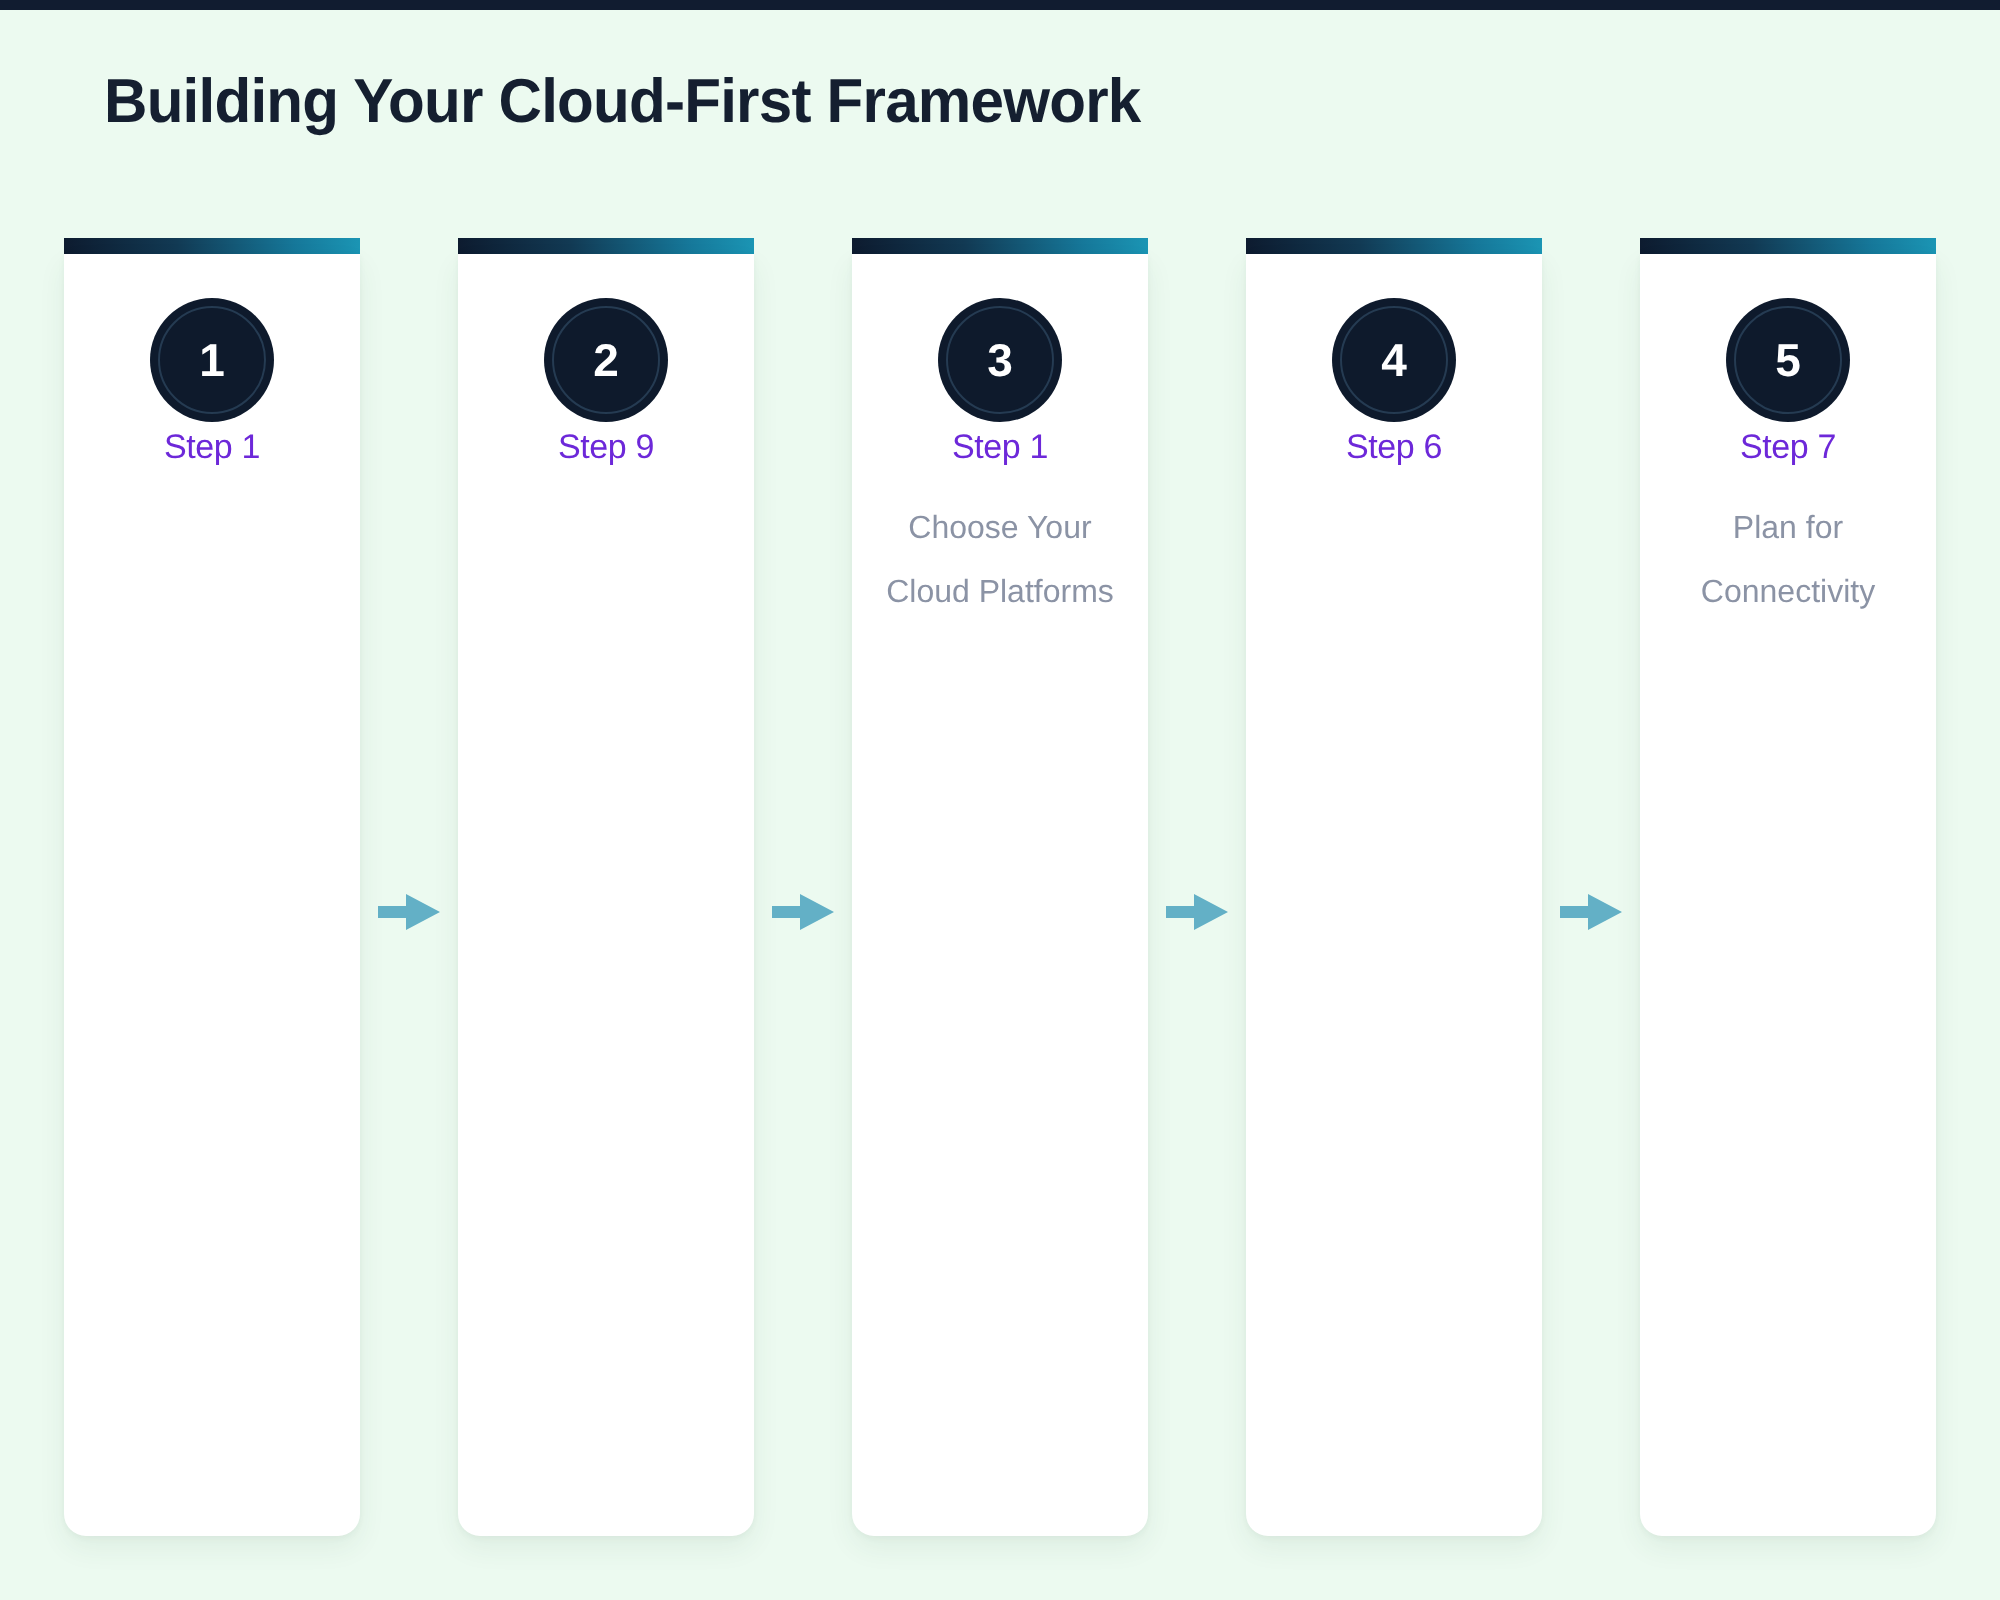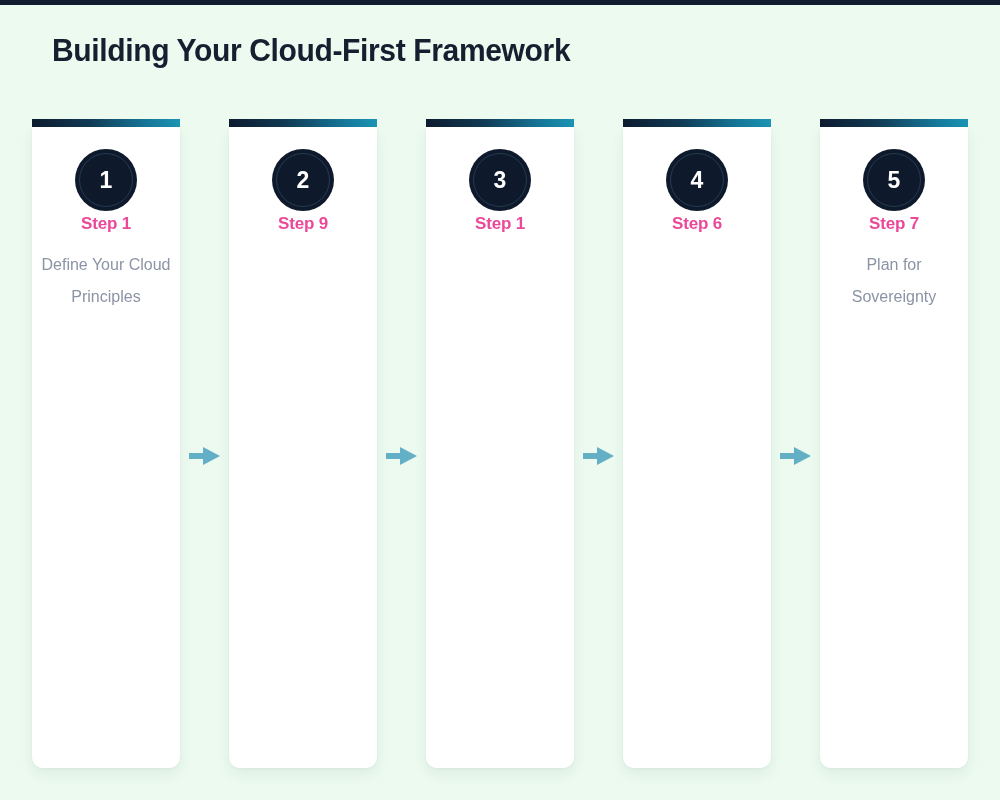--- a/index.html
+++ b/index.html
@@ -97,22 +97,22 @@
     font-weight: bold;
     z-index: 2;
   }
   .step-label {
     position: absolute;
     top: 87px;
     left: 0;
     width: 148px;
     text-align: center;
     font-size: 17px;
-    font-weight: bold;
-    color: #ec4899;
+    font-weight: normal;
+    color: #6d28d9;
     letter-spacing: -0.2px;
   }
   .step-desc {
     position: absolute;
     top: 122px;
     left: 8px;
     width: 132px;
     text-align: center;
     font-size: 16px;
     line-height: 32px;
@@ -138,21 +138,20 @@
 
 <div id="steps">
 
   <div class="step-card" style="left:0px;">
     <div class="accent-bar"></div>
     <div class="card-body">
       <div class="step-circle">
         <div class="step-number">1</div>
       </div>
       <div class="step-label">Step 1</div>
-      <div class="step-desc">Define Your Cloud Principles</div>
     </div>
   </div>
 
   <div class="arrow" style="left:157px;">
     <svg width="32" height="22" viewBox="0 0 32 22" aria-hidden="true">
       <path d="M0 8 H14 V2 L31 11 L14 20 V14 H0 Z" fill="#63b0c6"></path>
     </svg>
   </div>
 
   <div class="step-card" style="left:197px;">
@@ -171,20 +170,21 @@
     </svg>
   </div>
 
   <div class="step-card" style="left:394px;">
     <div class="accent-bar"></div>
     <div class="card-body">
       <div class="step-circle">
         <div class="step-number">3</div>
       </div>
       <div class="step-label">Step 1</div>
+      <div class="step-desc">Choose Your Cloud Platforms</div>
     </div>
   </div>
 
   <div class="arrow" style="left:551px;">
     <svg width="32" height="22" viewBox="0 0 32 22" aria-hidden="true">
       <path d="M0 8 H14 V2 L31 11 L14 20 V14 H0 Z" fill="#63b0c6"></path>
     </svg>
   </div>
 
   <div class="step-card" style="left:591px;">
@@ -203,17 +203,17 @@
     </svg>
   </div>
 
   <div class="step-card" style="left:788px;">
     <div class="accent-bar"></div>
     <div class="card-body">
       <div class="step-circle">
         <div class="step-number">5</div>
       </div>
       <div class="step-label">Step 7</div>
-      <div class="step-desc">Plan for Sovereignty</div>
+      <div class="step-desc">Plan for Connectivity</div>
     </div>
   </div>
 
 </div>
 
 </body></html>

